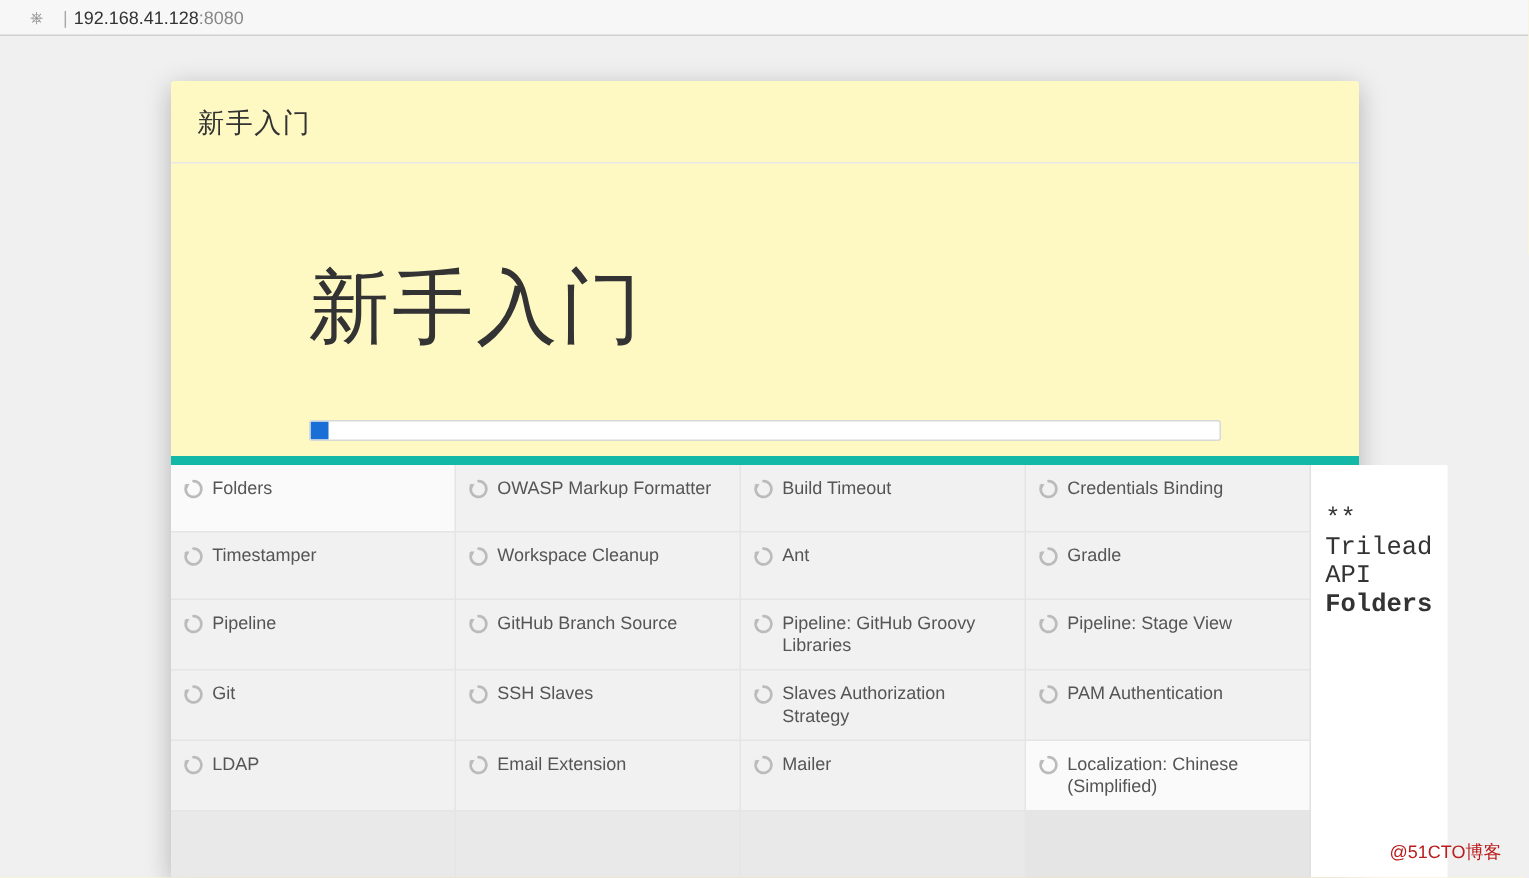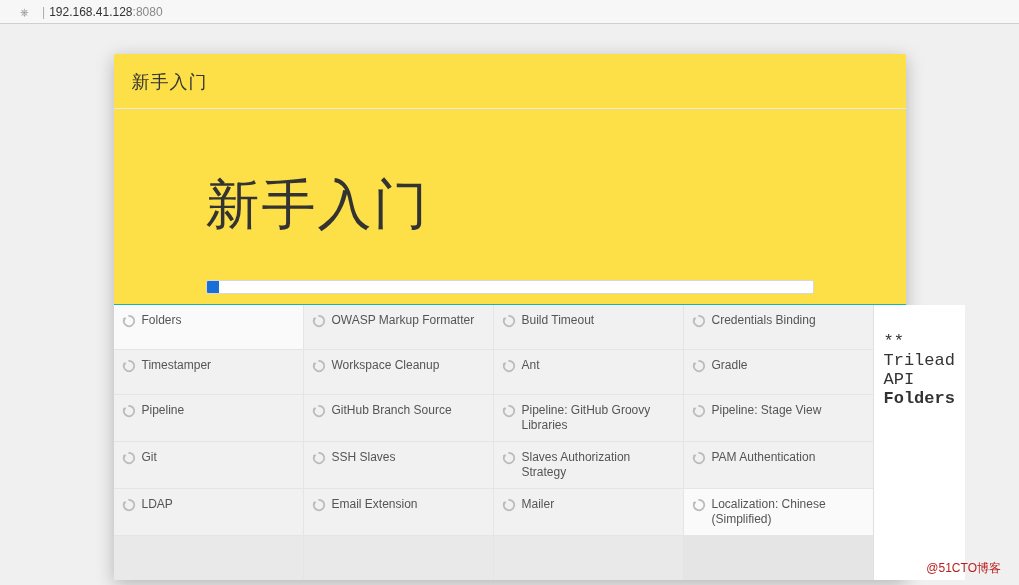--- a/index.html
+++ b/index.html
@@ -25,21 +25,21 @@
       display: inline-block; color: #888; font-size: 11px;
     }
     .addr-bar .sep { color: #aaa; margin: 0 4px; }
     .addr-bar .host { color: #333; }
     .addr-bar .port { color: #888; }
 
     .stage {
       padding: 30px 8px 0 8px;
     }
     .modal {
-      background: #fde047;
+      background: #fef9c3;
       width: 792px;
       margin: 0 auto;
       border-radius: 2px;
       box-shadow: 0 4px 18px rgba(0,0,0,0.25);
       position: relative;
     }
     .modal-header {
       padding: 16px 18px 14px 18px;
       border-bottom: 1px solid #e8e8e8;
       font-size: 18px;
@@ -66,21 +66,21 @@
       overflow: hidden;
     }
     .progress-bar {
       height: 100%;
       width: 2%;
       background: #1a6fd6;
     }
 
     .body-split {
       display: flex;
-      border-top: 1px solid #14b8a6;
+      border-top: 6px solid #14b8a6;
     }
     .plugin-grid {
       flex: 0 0 760px;
       display: grid;
       grid-template-columns: repeat(4, 1fr);
       background: #e5e5e5;
       gap: 1px;
       border-right: 1px solid #e0e0e0;
     }
     .plugin-cell {

